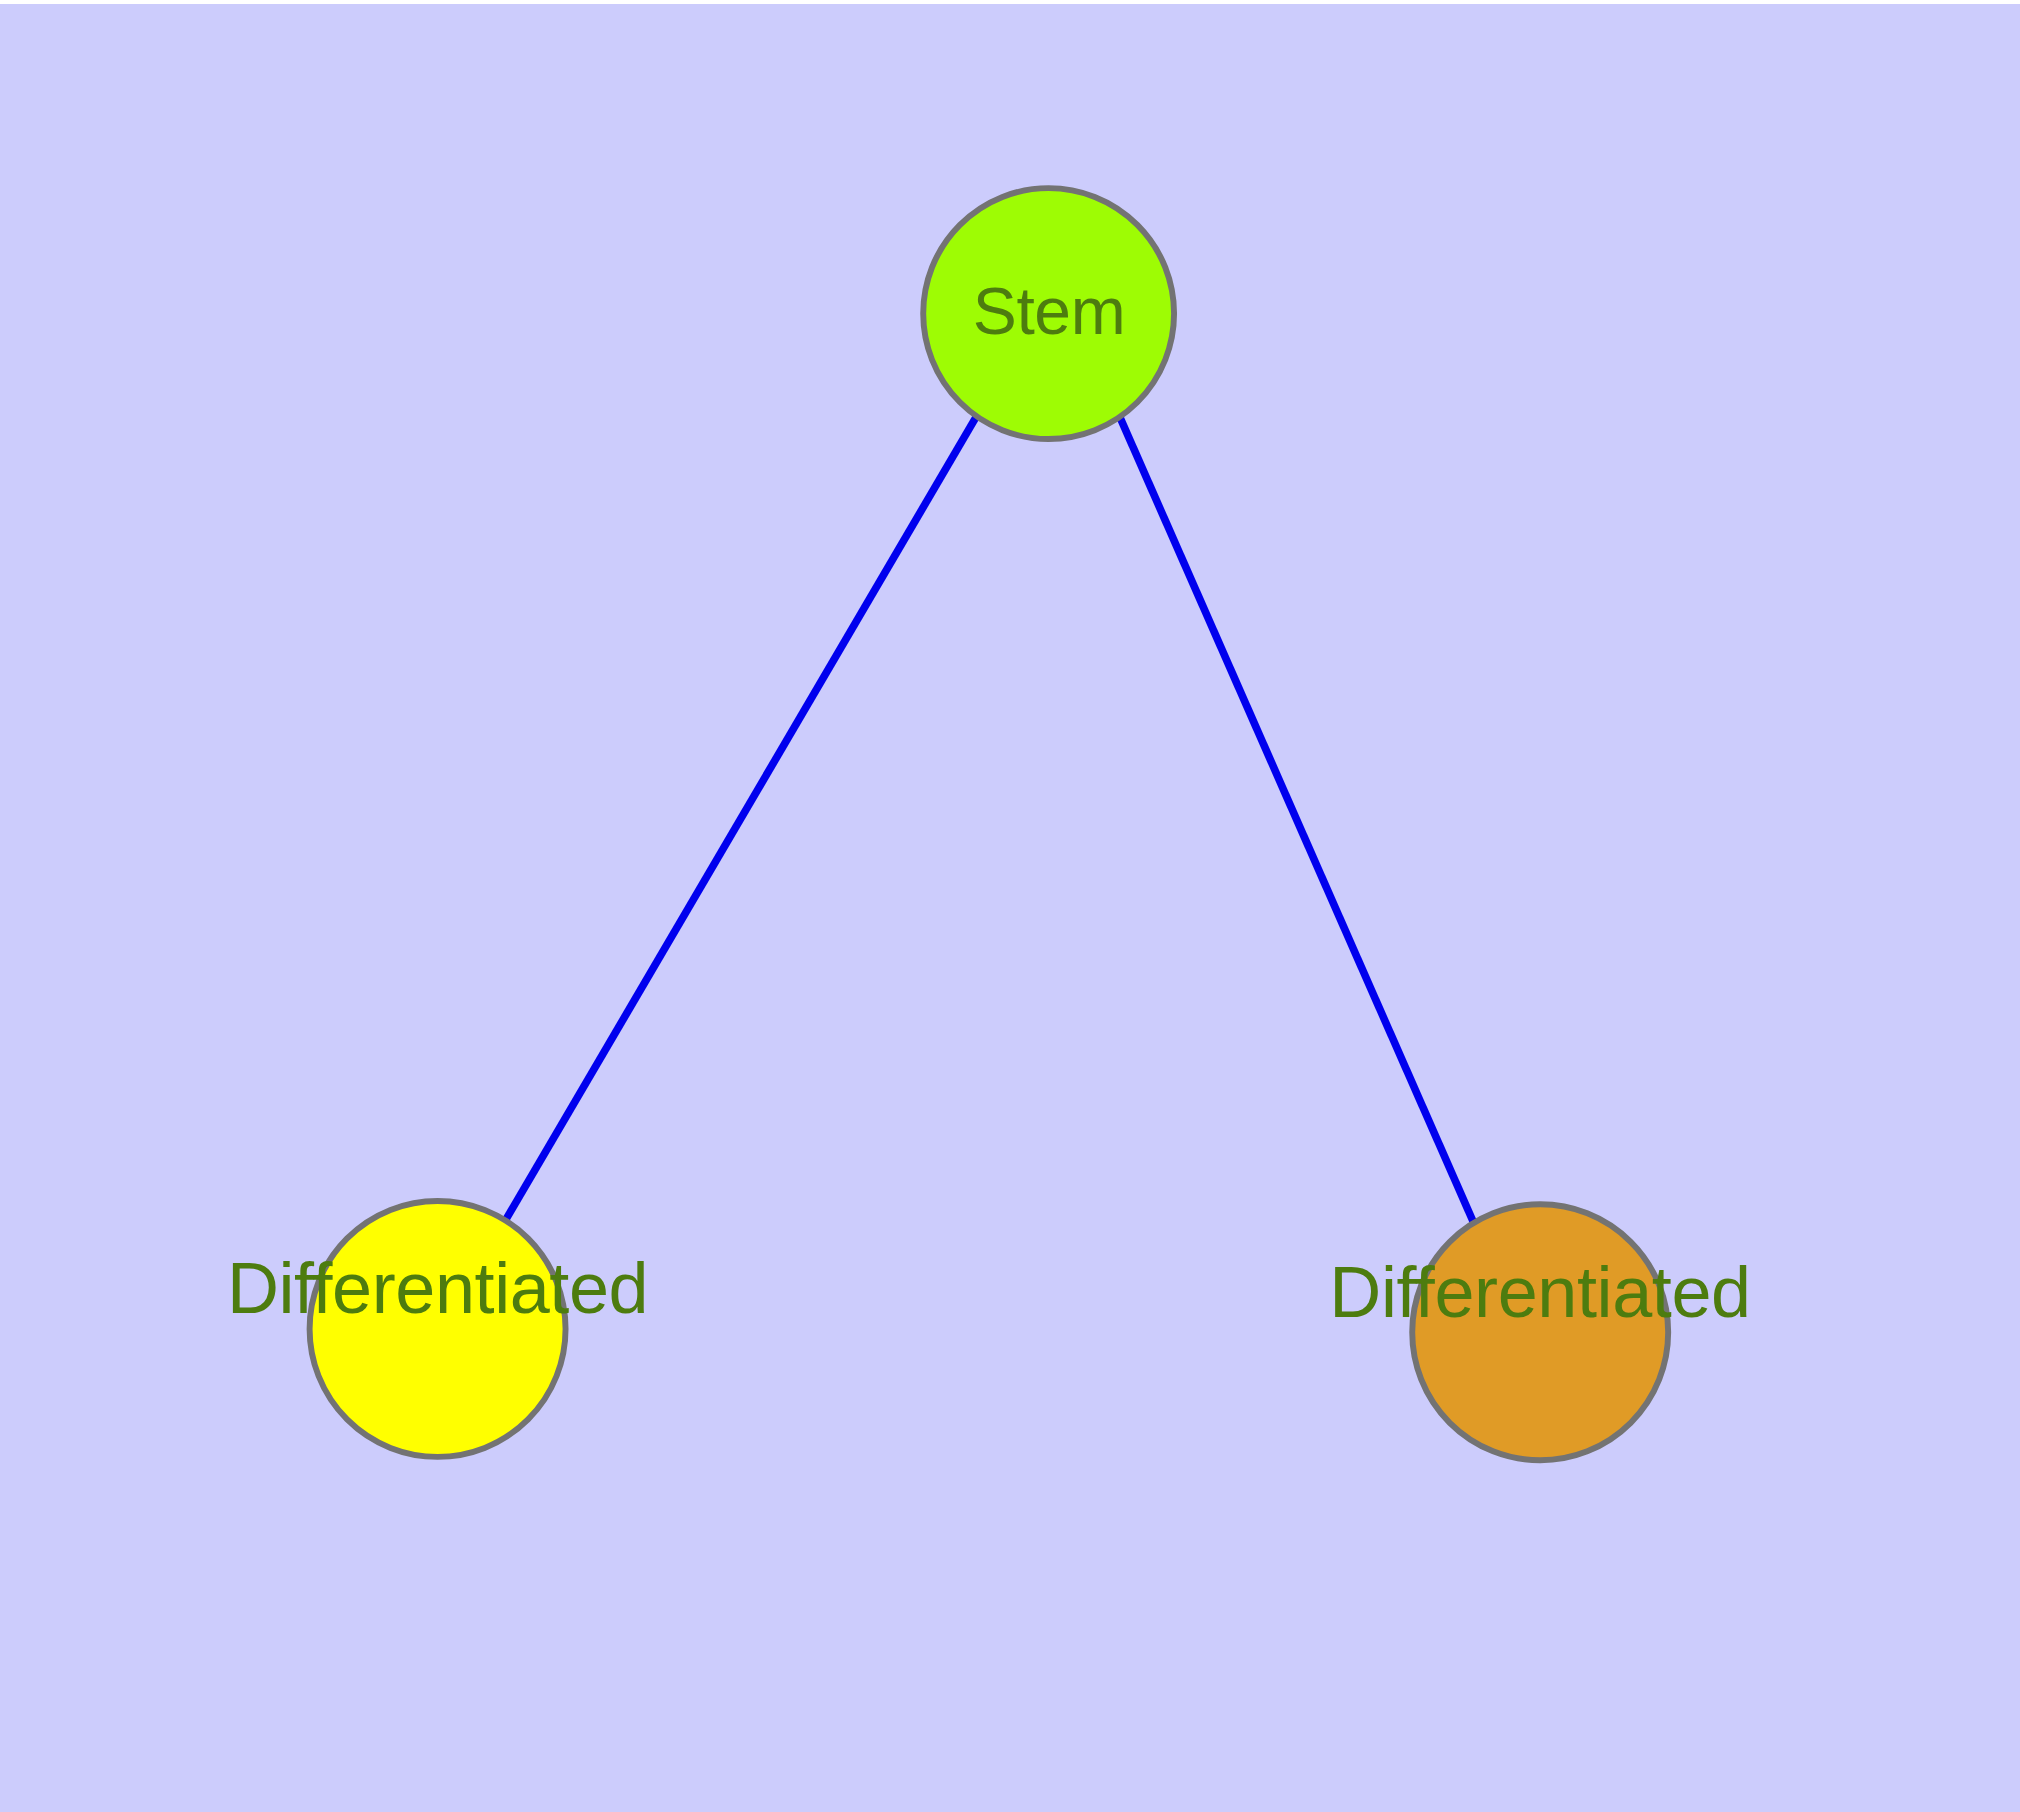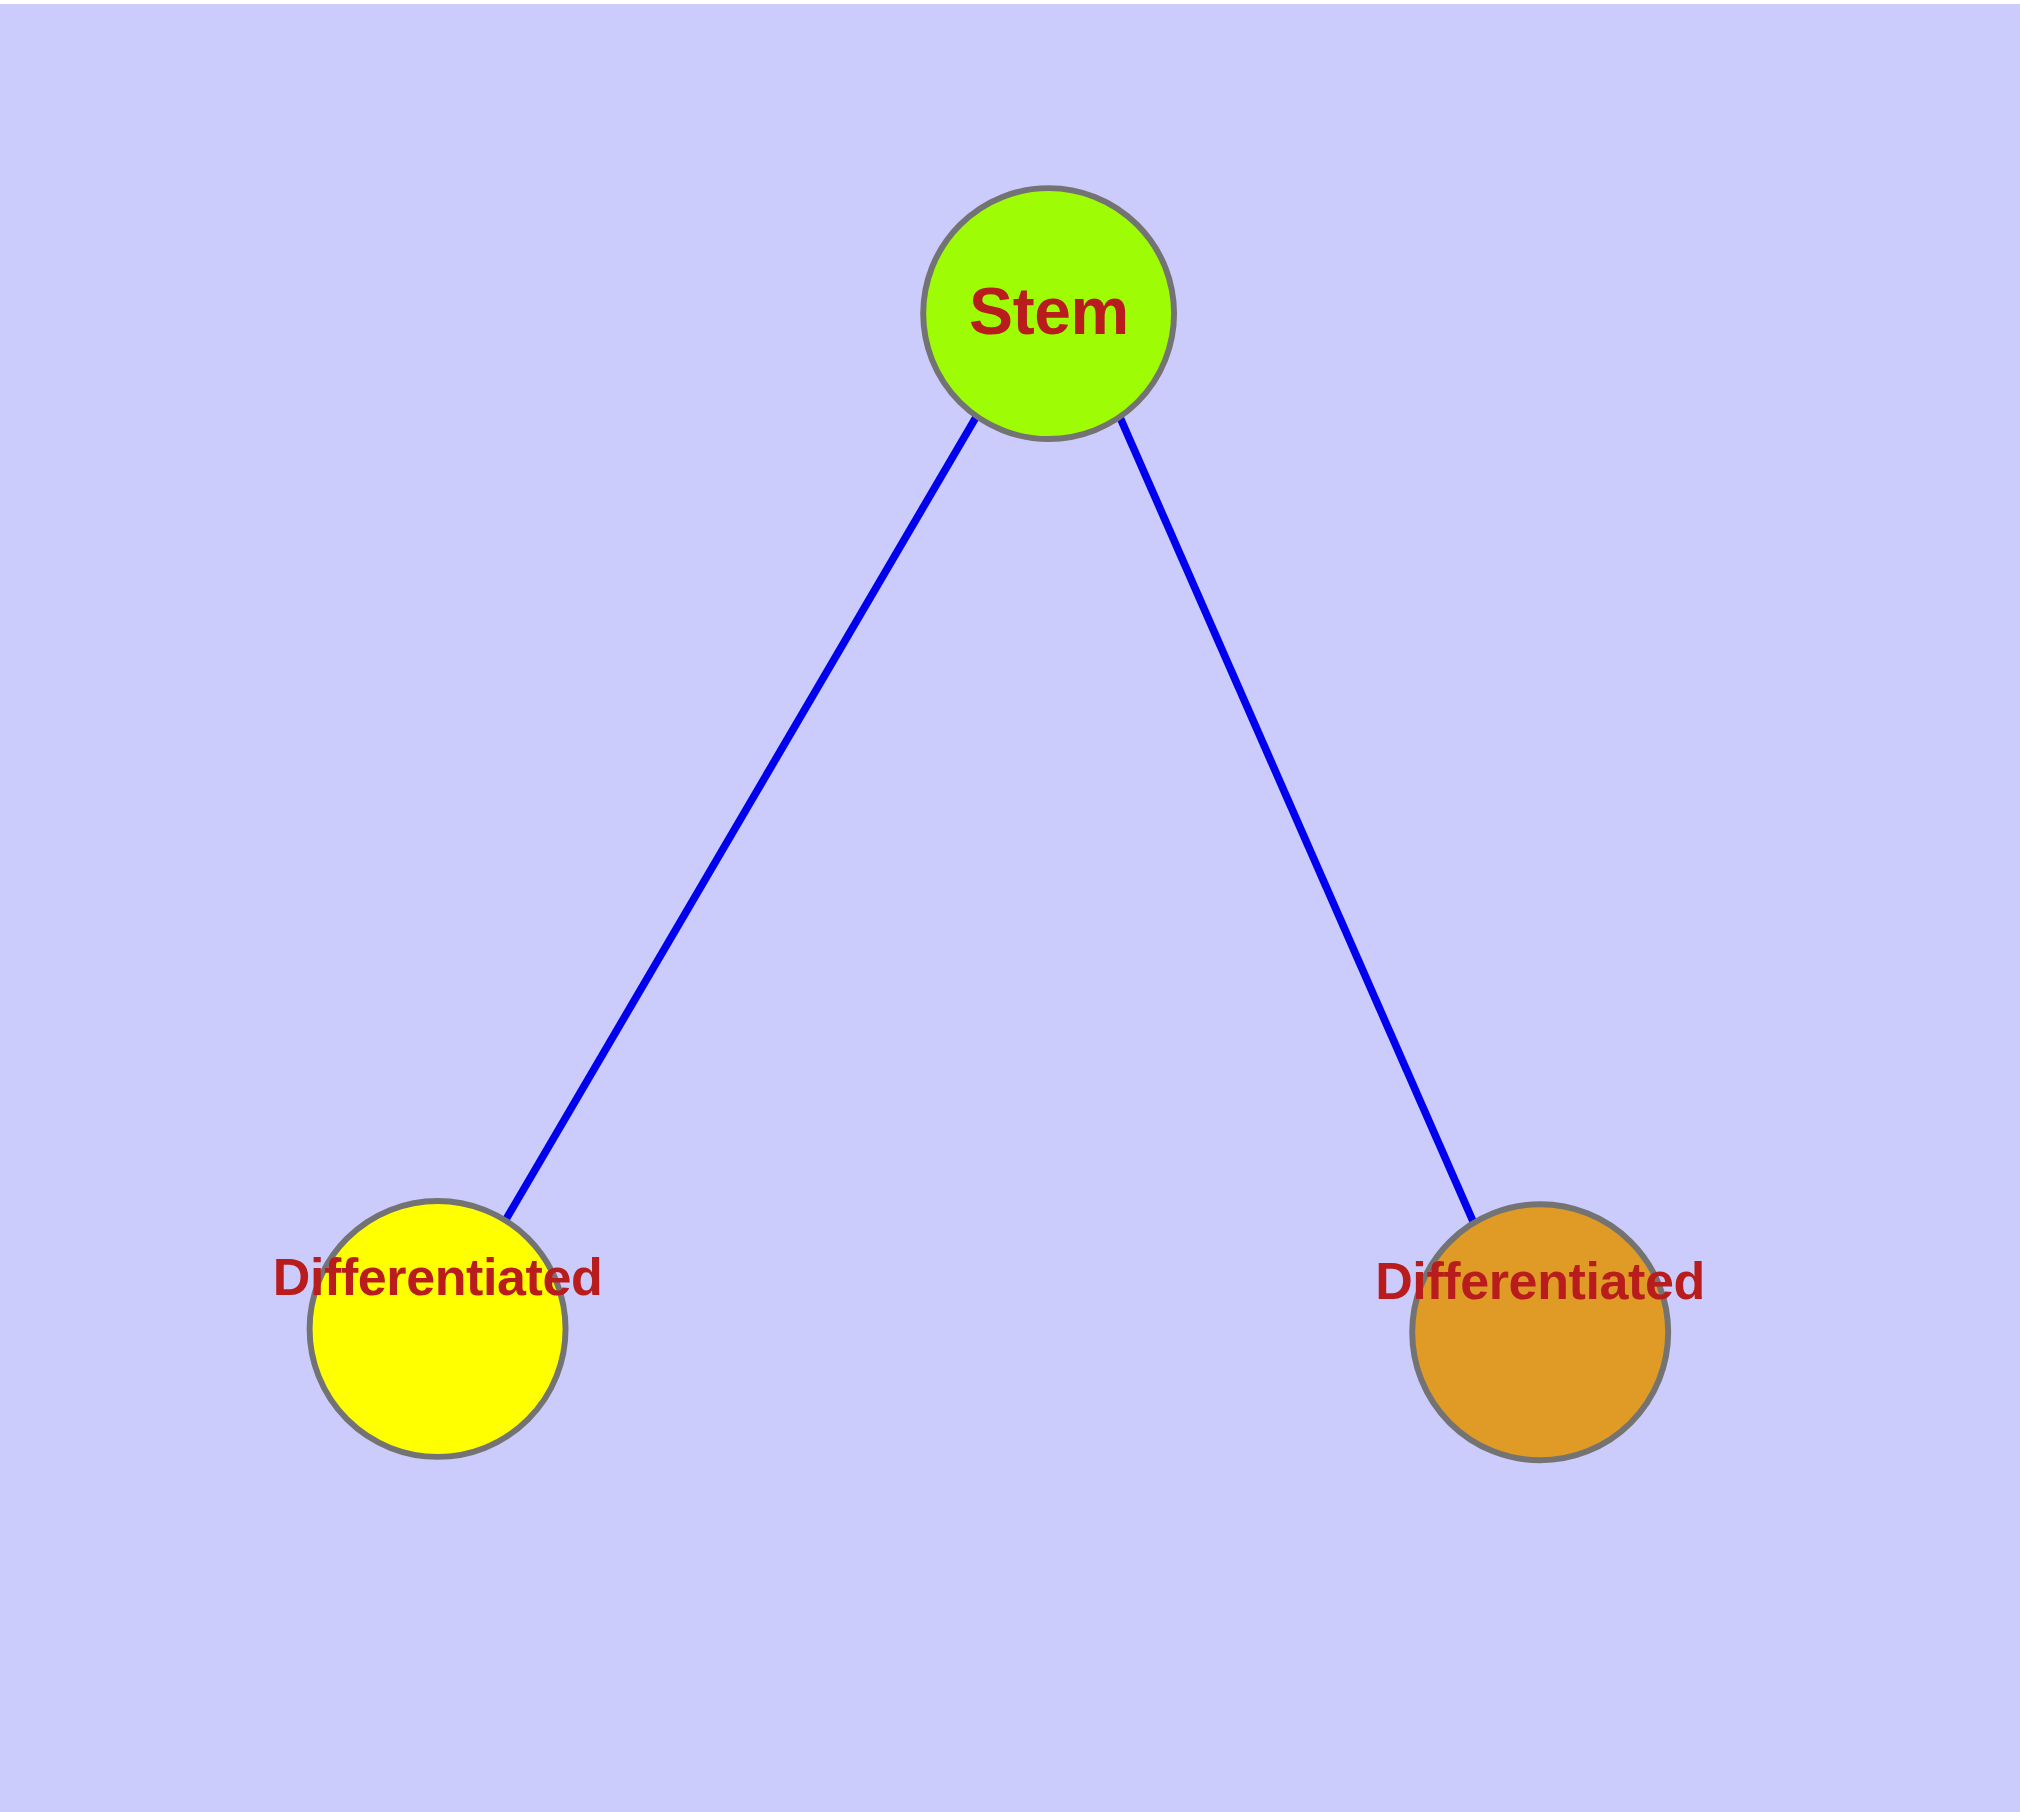--- a/index.html
+++ b/index.html
@@ -28,32 +28,32 @@
     position: absolute;
     left: 0;
     top: 0;
     width: 2021px;
     height: 1812px;
   }
   .node-label {
     position: absolute;
     text-align: center;
     font-family: "Liberation Sans", sans-serif;
-    font-weight: bold;
-    color: #b91c1c;
+    font-weight: normal;
+    color: #4d7c0f;
     white-space: pre;
     line-height: 1.12;
     letter-spacing: -0.4px;
     pointer-events: none;
   }
   .label-root {
     font-size: 66px;
   }
   .label-leaf {
-    font-size: 52px;
+    font-size: 72px;
   }
 </style>
 </head>
 <body>
 
 <div id="canvas">
 
   <div id="bg-plane"></div>
 
   <svg id="graph-svg" viewBox="0 0 2384 2138" xmlns="http://www.w3.org/2000/svg">

